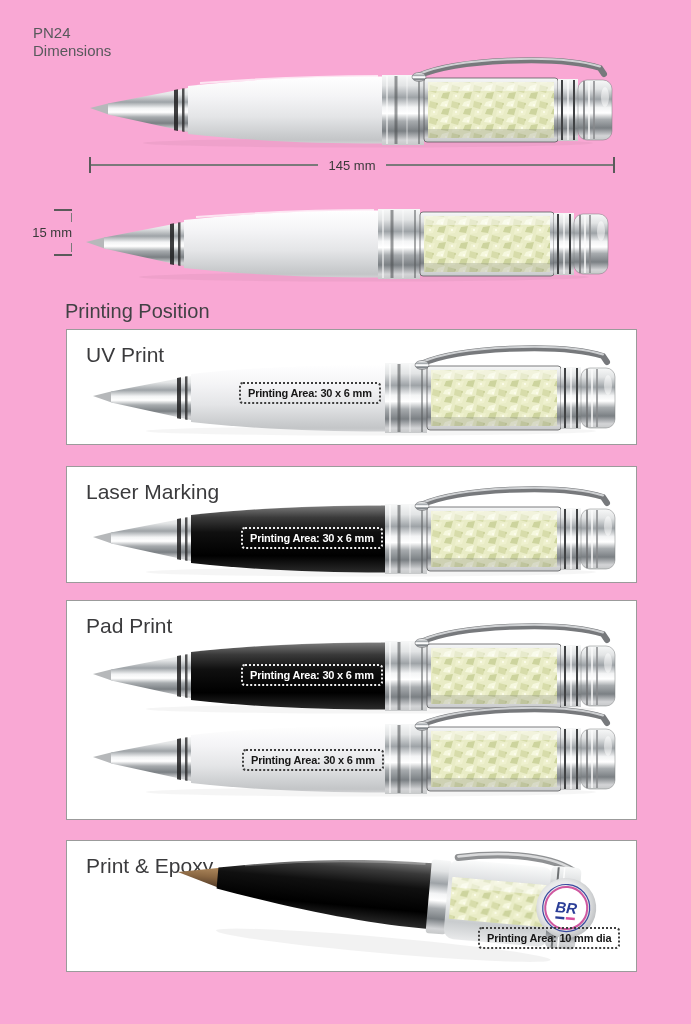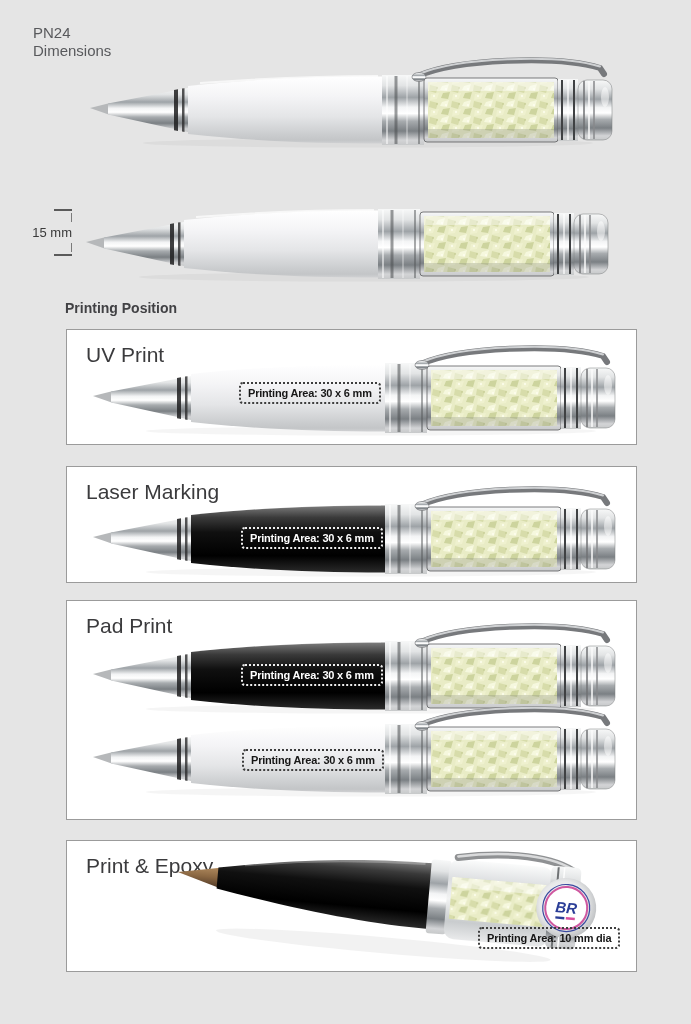--- a/index.html
+++ b/index.html
@@ -1,34 +1,34 @@
 <!DOCTYPE html>
 <html><head>
 <meta charset="utf-8">
 <style>
   html,body { margin:0; padding:0; background:#ffffff; }
   .page {
-    position:relative; width:691px; height:1024px; background:#e5e5e5;
+    position:relative; width:691px; height:1024px; background:#f9a8d4;
     font-family:"Liberation Sans", sans-serif; overflow:hidden;
   }
   
   .hdr { position:absolute; left:33px; top:24px; font-size:15px; line-height:18px; color:#58595c; }
   
   .dim-h { position:absolute; left:89px; top:156px; width:526px; height:18px;
            display:flex; align-items:center; color:#3a3a3a; font-size:13px; }
   .dim-h .tick { width:2px; height:16px; background:#5a5a5a; }
   .dim-h .line { flex:1; height:1.5px; background:#7a7a7a; }
   .dim-h .val  { margin:0 11px; white-space:nowrap; }
   .dim-v { position:absolute; left:22px; top:209px; width:50px;
            display:flex; flex-direction:column; align-items:flex-end; color:#3a3a3a; font-size:13px; }
   .dim-v .tick  { height:2px; width:18px; background:#5a5a5a; }
   .dim-v .vline { width:1.5px; height:9px; background:#7a7a7a; margin:2px 0; }
   .dim-v .val   { margin:1px 0; white-space:nowrap; }
   
-  .pp-heading { position:absolute; left:65px; top:300px; font-size:14px; color:#414144;font-weight:bold; }
+  .pp-heading { position:absolute; left:65px; top:300px; font-size:20px; color:#414144; }
   
   .pbox { position:absolute; left:66px; width:571px; border:1px solid #9b9b9b;
           background:#ffffff; box-sizing:border-box; }
   .box-label { position:absolute; left:19px; top:13px; font-size:21px; color:#3b3b3d; }
   
   .pen-wrap { position:absolute; width:524px; height:96px; }
   .pen-wrap svg, .epoxy-wrap svg { display:block; width:100%; height:100%; overflow:visible; }
   .epoxy-wrap { position:absolute; width:430px; height:120px; }
   
   .pa-label { position:absolute; font-size:11px; font-weight:bold; letter-spacing:-0.2px;
@@ -133,20 +133,27 @@
     <line x1="501" y1="29" x2="501" y2="87" stroke="#fbfbfb" stroke-width="1.5"></line>
     <line x1="506" y1="29" x2="506" y2="87" stroke="#87898b" stroke-width="1.5"></line>
     <ellipse cx="517" cy="45" rx="4" ry="10" fill="#ffffff" opacity="0.5"></ellipse>
 
     <path d="M330,24 C368,7 470,3 512,16 L516,22" fill="none" stroke="#77797c" stroke-width="6" stroke-linecap="round"></path>
     <path d="M330,22.5 C368,5.5 470,1.5 512,14.5" fill="none" stroke="#cfd1d3" stroke-width="2" stroke-linecap="round"></path>
     <ellipse cx="331" cy="25" rx="7" ry="4.5" fill="url(#gradChrome)" stroke="#6a6c6e" stroke-width="0.6"></ellipse>
   </svg>
     </div>
 
+  <div class="dim-h">
+    <div class="tick"></div>
+    <div class="line"></div>
+    <span class="val">145 mm</span>
+    <div class="line"></div>
+    <div class="tick"></div>
+  </div>
 
   <div class="pen-wrap" style="left:84px; top:186px;">
       <svg viewBox="0 0 524 96" xmlns="http://www.w3.org/2000/svg">
     <ellipse cx="280" cy="91" rx="225" ry="4.5" fill="#000000" opacity="0.04"></ellipse>
     <polygon points="2,56 22,51 22,63" fill="#b6b8ba"></polygon>
     <polygon points="20,51.5 100,36 100,80 20,62.5" fill="url(#gradChrome)"></polygon>
     <polygon points="86,38 90,37.2 90,79 86,78.2" fill="#1e1e20" opacity="0.85"></polygon>
     <polygon points="94,36.6 96.5,36.2 96.5,80 94,79.6" fill="#2a2a2c" opacity="0.8"></polygon>
     <path d="M100,34 C165,27 225,24.5 294,24.5 L294,91.5 C225,91.5 165,89 100,82 Z" fill="url(#gradWhite)"></path>
     <path d="M112,31 C180,26 230,24 290,24" stroke="#ffffff" stroke-opacity="0.7" stroke-width="2" fill="none"></path>

